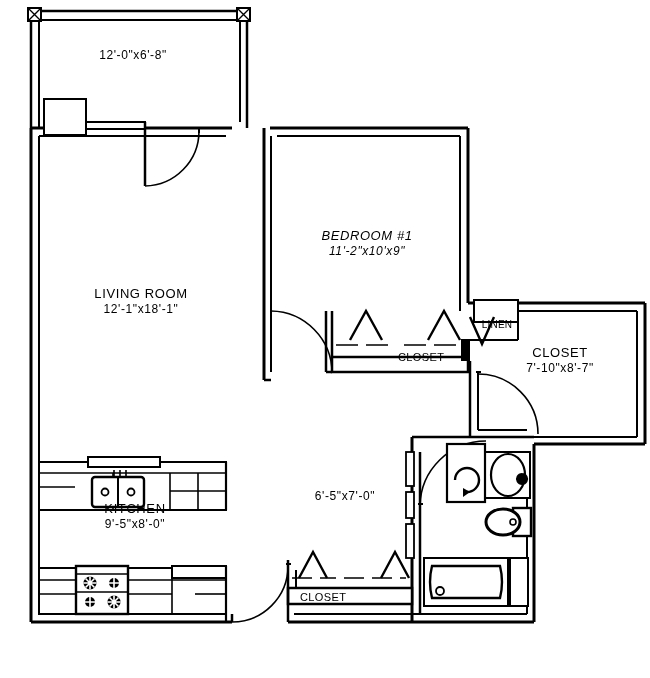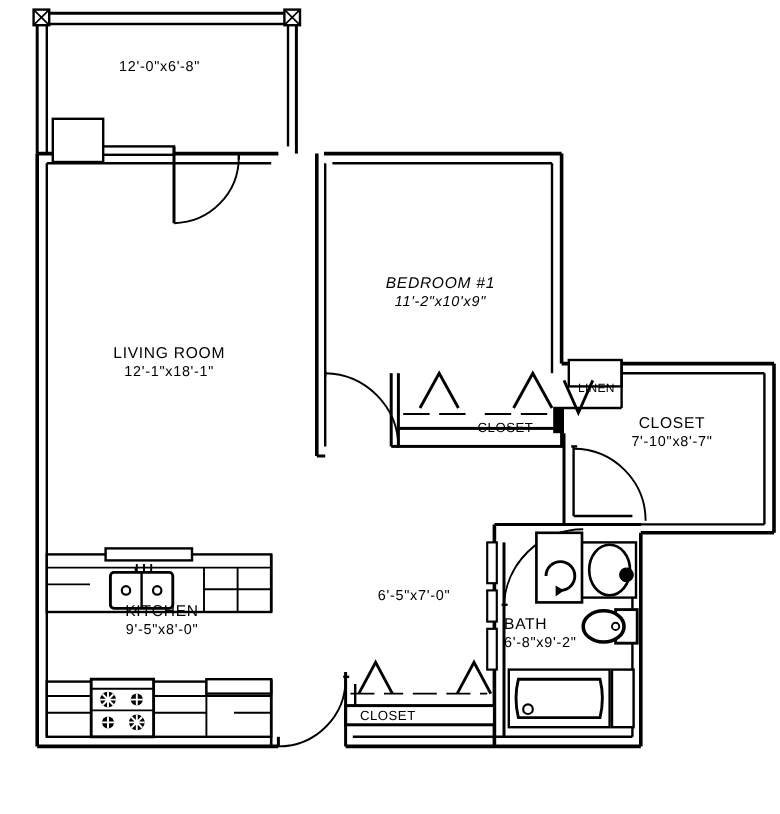--- a/index.html
+++ b/index.html
@@ -310,24 +310,20 @@
 
   <div class="room-label" style="left:55px; top:501px; width:160px;">
     <span class="rm-name">KITCHEN</span>
     <span class="rm-dim">9'-5"x8'-0"</span>
   </div>
 
   <div class="room-label" style="left:285px; top:489px; width:120px;">
     <span class="rm-dim">6'-5"x7'-0"</span>
   </div>
 
-  <div class="room-label" style="left:420px; top:512px; width:110px; text-align:left;">
-    <span class="rm-name">BATH</span>
-    <span class="rm-dim">6'-8"x9'-2"</span>
-  </div>
 
   <div class="tiny-label" style="left:476px; top:303px; width:42px;margin-top:16px;">LINEN</div>
 
   <div class="small-label" style="left:398px; top:351px; width:58px;">CLOSET</div>
 
   <div class="small-label" style="left:300px; top:591px; width:62px;">CLOSET</div>
 
 </div>
 
 </body></html>

